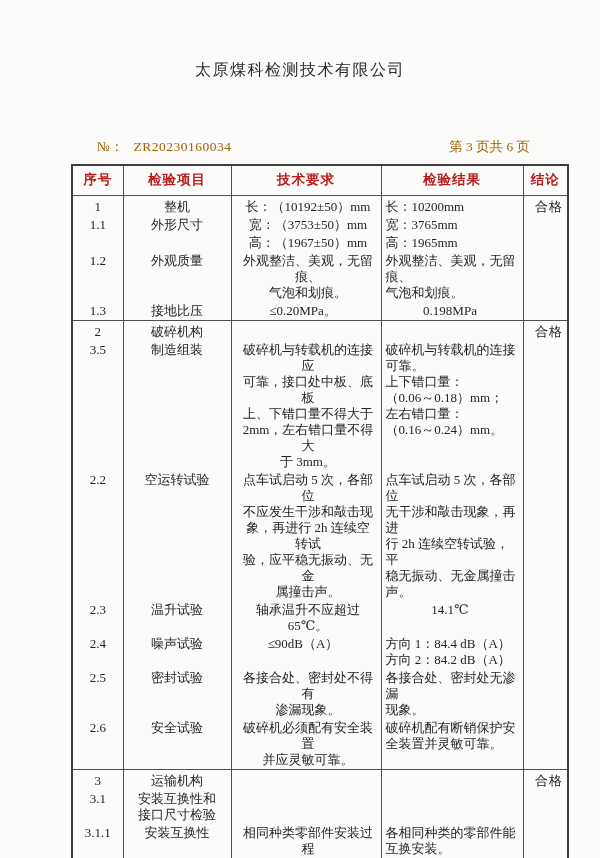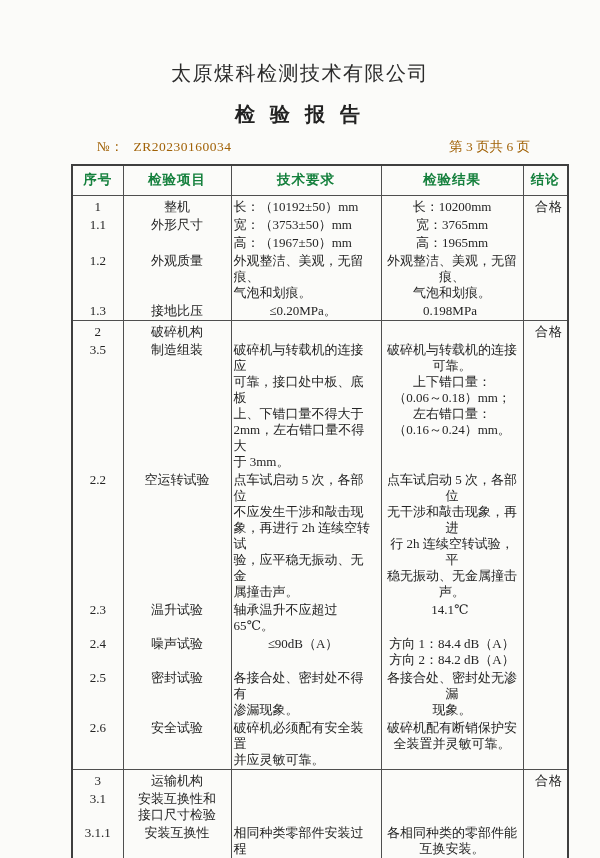--- a/index.html
+++ b/index.html
@@ -6,21 +6,21 @@
   html, body {
     width: 600px; height: 858px;
     background: #fbfbf9;
     font-family: "Liberation Serif", "DejaVu Serif", serif;
     color: #242424;
   }
   .page { position: relative; width: 600px; height: 858px; overflow: hidden; }
 
   .company {
     position: absolute; top: 60px; left: 0; width: 100%;
-    text-align: center; font-size: 20px; letter-spacing: 1.5px;
+    text-align: center; font-size: 16px; letter-spacing: 1.5px;
     color: #2b2b2b;
   }
   .report-title {
     position: absolute; top: 101px; left: 0; width: 100%;
     text-align: center; font-size: 20px; font-weight: bold;
     letter-spacing: 5px; color: #222;
   }
   .meta-line {
     position: absolute; top: 138px; left: 97px; right: 70px;
     display: flex; justify-content: space-between;
@@ -33,44 +33,43 @@
     position: absolute; top: 164px; left: 71px;
     width: 496px; table-layout: fixed;
     border-collapse: collapse;
     border: 2px solid #3f3f3f;
     font-size: 13px; line-height: 16px;
   }
   .tbl th {
     border: 1px solid #4f4f4f;
     font-size: 13.5px; font-weight: bold;
     height: 30px; padding: 2px; text-align: center;
-    letter-spacing: 1px; color: #15803d;
+    letter-spacing: 1px; color: #b91c1c;
   }
   .tbl td {
     border-left: 1px solid #4f4f4f;
     border-right: 1px solid #4f4f4f;
     padding: 1px 4px;
     vertical-align: top;
     white-space: pre-line;
   }
   .tbl tr.sec > td { border-top: 1px solid #4f4f4f; padding-top: 3px; }
   td.num   { text-align: center; }
   td.item  { text-align: center; }
-  td.req   { text-align: left; padding-left: 2px; padding-right: 6px; }
-  td.res   { text-align: center;  padding-right: 4px; }
+  td.req   { text-align: center; padding-left: 10px; padding-right: 6px; }
+  td.res   { text-align: left;  padding-right: 4px; }
   td.c     { text-align: center; padding-left: 0; }
   td.concl { text-align: right; letter-spacing: 1px; }
 </style>
 </head>
 <body>
 
 <div class="page">
 
   <div class="company">太原煤科检测技术有限公司</div>
-  <div class="report-title">检 验 报 告</div>
 
   <div class="meta-line">
     <div class="report-no">
       <span class="lbl">№：</span><span class="val">ZR20230160034</span>
     </div>
     <div class="page-indicator">第 3 页共 6 页</div>
   </div>
 
   <table class="tbl">
     <colgroup>

